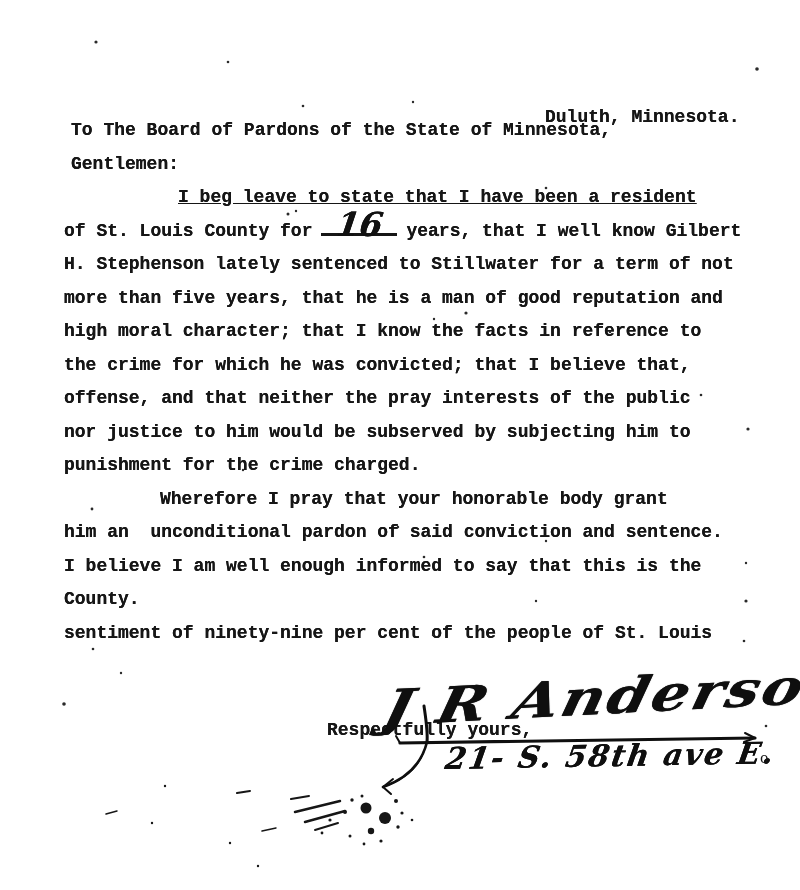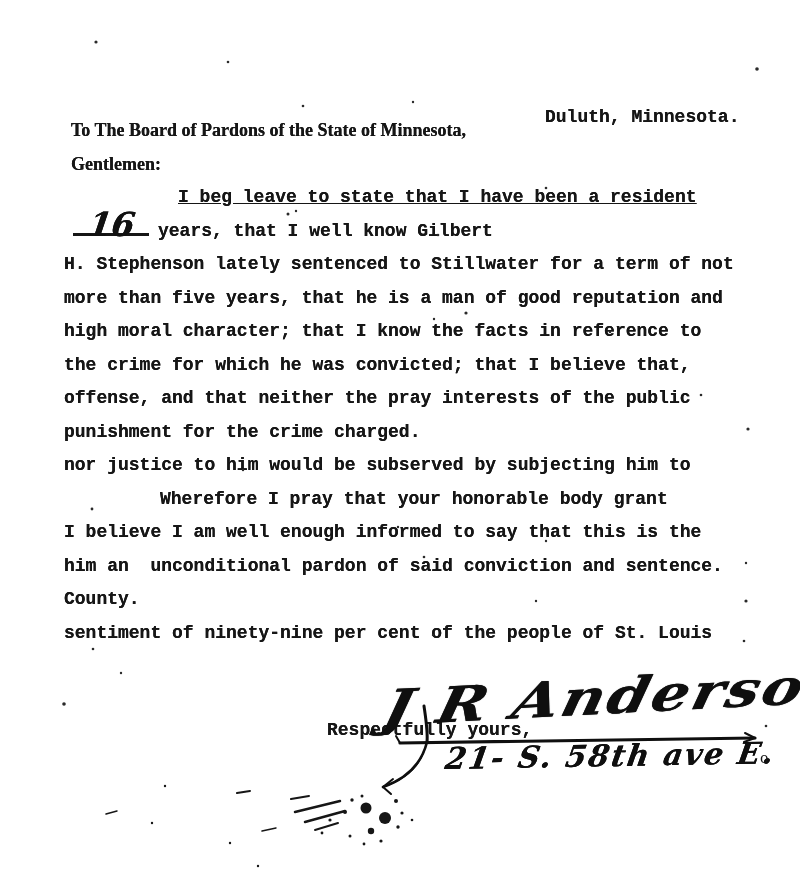--- a/index.html
+++ b/index.html
@@ -27,21 +27,21 @@
     white-space: pre;
   }
   .main-block {
     position: absolute;
     left: 64px;
     top: 114px;
     width: 710px;
     line-height: 33.5px;
   }
   .line { white-space: pre; height: 33.5px; }
-  .off7 { padding-left: 7px; font-family: Liberation Serif, serif; }
+  .off7 { padding-left: 7px; }
   .ind1 { text-indent: 114px; text-decoration: underline; }
   .ind2 { text-indent: 96px; }
   .blank {
     display: inline-block;
     width: 76px;
     height: 15px;
     margin: 0 9px;
     border-bottom: 3px solid #161616;
     position: relative;
     vertical-align: baseline;
@@ -113,31 +113,31 @@
 <div class="page">
 
   <div class="date-block typed">
     <div class="line">Duluth, Minnesota.</div>
   </div>
 
   <div class="main-block typed">
     <div class="line off7">To The Board of Pardons of the State of Minnesota,</div>
     <div class="line off7">Gentlemen:</div>
     <div class="line ind1">I beg leave to state that I have been a resident</div>
-    <div class="line"><span class="blank"><span class="written-val">16</span></span><span>years, that I well know Gilbert</span></div>
+    <div class="line"><span>of St. Louis County for</span><span class="blank"><span class="written-val">16</span></span><span>years, that I well know Gilbert</span></div>
     <div class="line">H. Stephenson lately sentenced to Stillwater for a term of not</div>
     <div class="line">more than five years, that he is a man of good reputation and</div>
     <div class="line">high moral character; that I know the facts in reference to</div>
     <div class="line">the crime for which he was convicted; that I believe that,</div>
     <div class="line">offense, and that neither the pray interests of the public</div>
+    <div class="line">nor justice to him would be subserved by subjecting him to</div>
     <div class="line">punishment for the crime charged.</div>
-    <div class="line">nor justice to him would be subserved by subjecting him to</div>
     <div class="line ind2">Wherefore I pray that your honorable body grant</div>
+    <div class="line">him an  unconditional pardon of said conviction and sentence.</div>
     <div class="line">I believe I am well enough informed to say that this is the</div>
-    <div class="line">him an  unconditional pardon of said conviction and sentence.</div>
     <div class="line">County.</div>
     <div class="line">sentiment of ninety-nine per cent of the people of St. Louis</div>
   </div>
 
   <div class="valediction typed">Respectfully yours,</div>
 
   <div class="sig-name hand">J R Anderson</div>
   <div class="sig-address hand">21- S. 58th ave E.</div>
   <div class="stray-mark">o</div>
 

